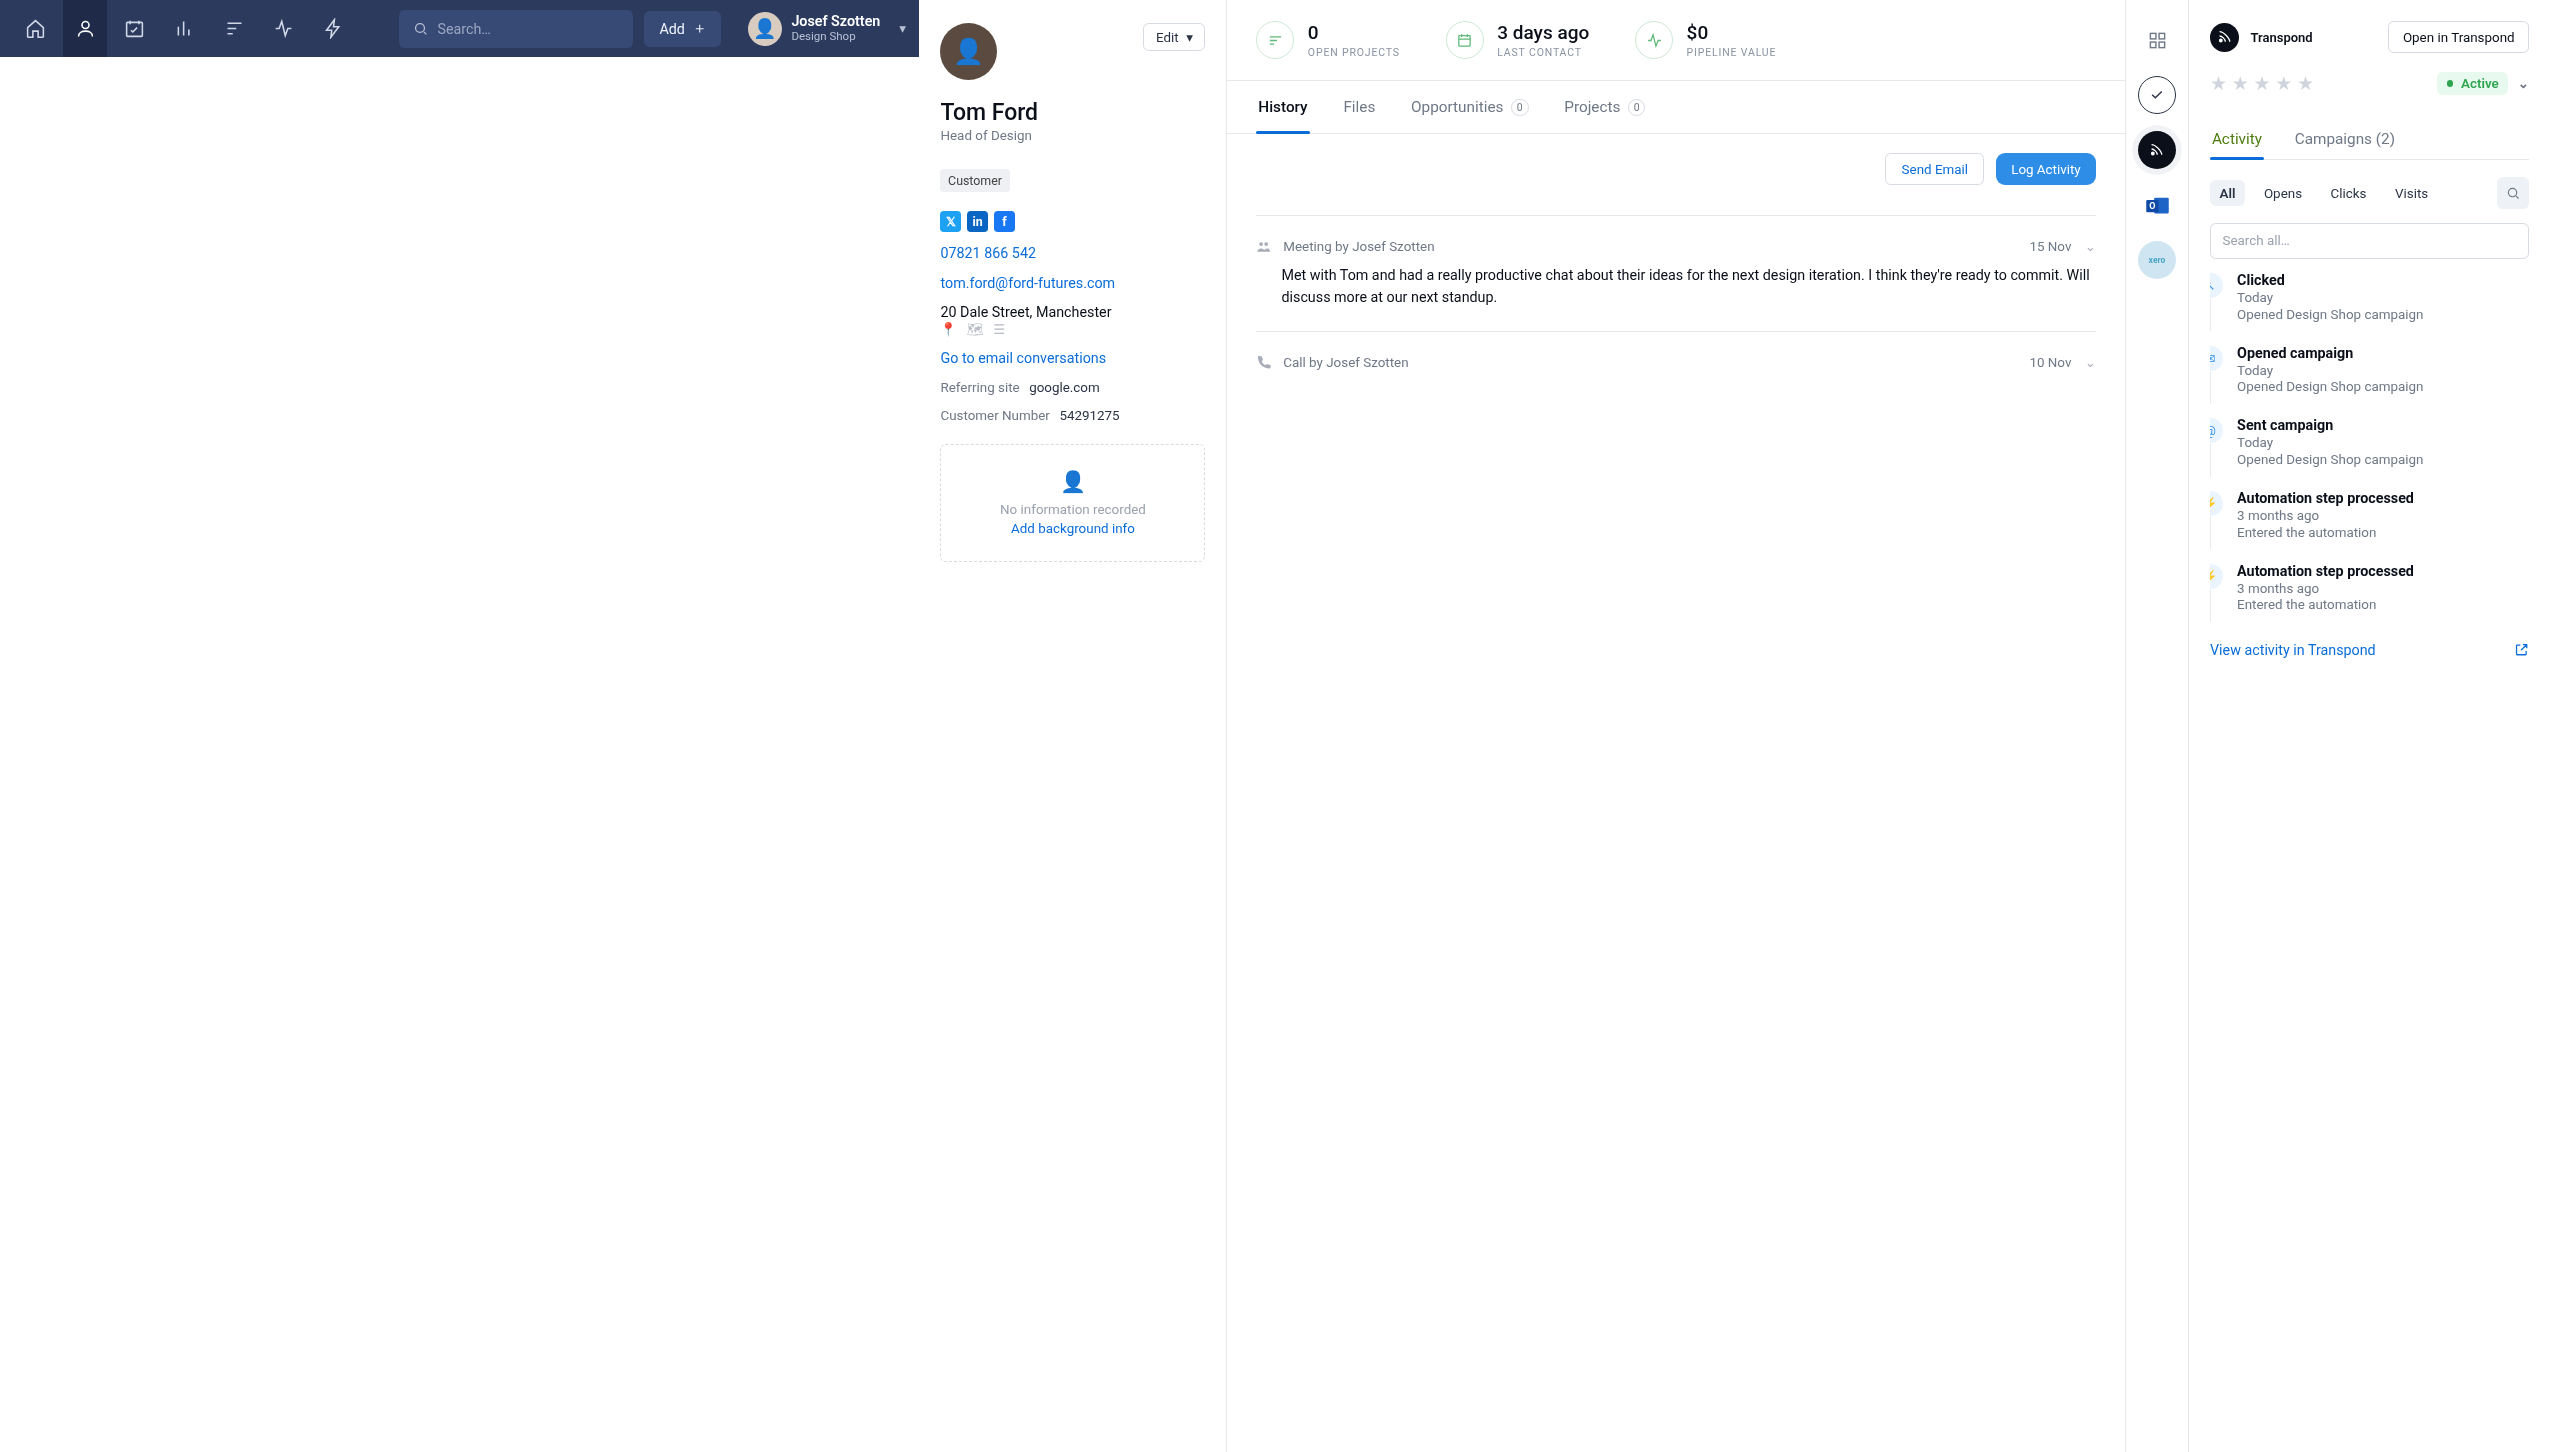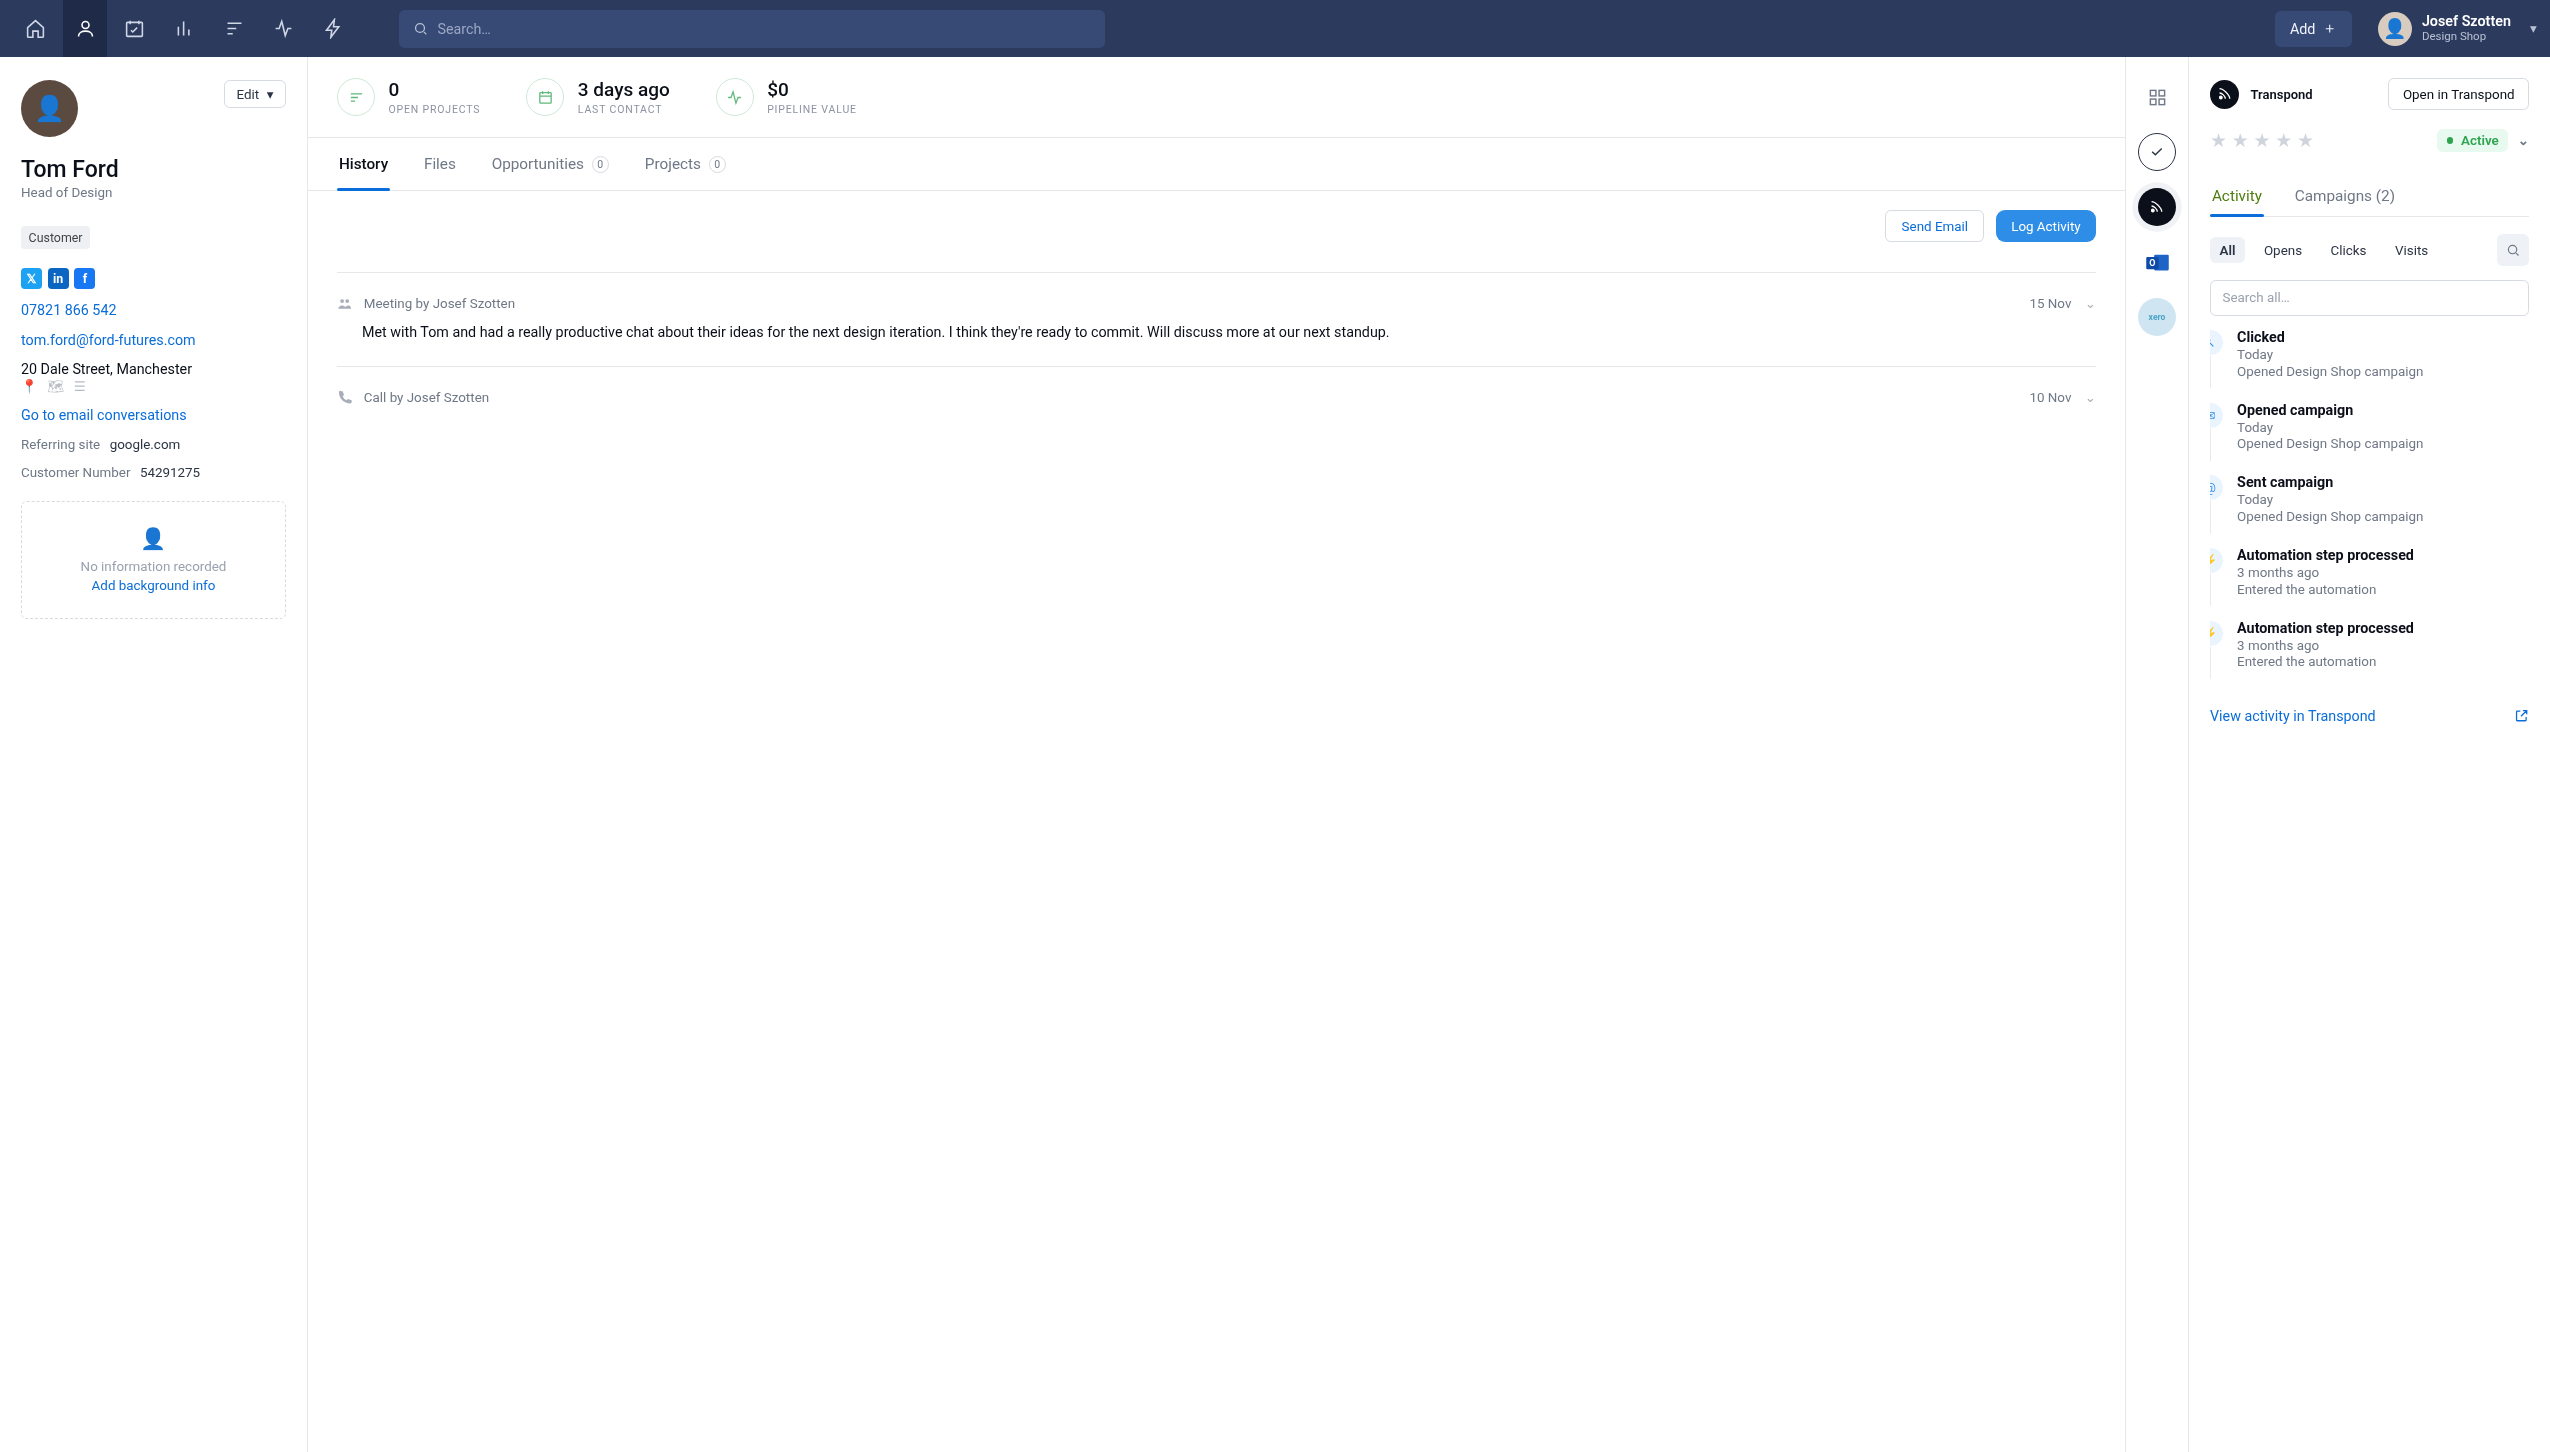--- a/index.html
+++ b/index.html
@@ -1,17 +1,17 @@
 <!DOCTYPE html>
 <html><head>
 <meta charset="utf-8">
 <style>
   *{box-sizing:border-box;margin:0;padding:0;font-family:-apple-system,BlinkMacSystemFont,"Segoe UI",Roboto,Helvetica,Arial,sans-serif}
   body{background:#fff;color:#0b0f19;font-size:13.4px;overflow:hidden}
-  .app{display:flex;flex-direction:column;height:100vh}
+  .app{display:flex;flex-direction:row;height:100vh}
 
   
   .topbar{display:flex;align-items:center;background:#2c3a5e;color:#fff;height:57px;padding:0 13.4px;gap:5.7px}
   .topbar .nav-icon{width:44px;height:57px;display:flex;align-items:center;justify-content:center;color:#cfd6e6;cursor:pointer}
   .topbar .nav-icon.active{background:#1e2a48;color:#fff}
   .topbar .nav-icon svg{width:21px;height:21px}
   .search-wrap{flex:1;max-width:706px;margin-left:38px;display:flex;align-items:center;background:#374a76;border-radius:5.7px;height:38px;padding:0 13.4px;color:#b8c0d4}
   .search-wrap input{flex:1;background:transparent;border:none;outline:none;color:#fff;font-size:14.3px;margin-left:9.5px}
   .search-wrap input::placeholder{color:#9aa6c2}
   .topbar-spacer{flex:1}
@@ -115,21 +115,21 @@
   .r-search input::placeholder{color:#9aa1ae}
 
   .feed{margin-top:13.4px;display:flex;flex-direction:column;gap:13.4px;overflow:auto}
   .feed-item{display:flex;gap:13.4px;border-left:1.9px solid #e8eaef;padding-left:0}
   .fi-ico{width:27px;height:27px;border-radius:50%;background:#eaf4ff;color:#2e8de6;display:flex;align-items:center;justify-content:center;font-size:12.4px;margin-left:-14.3px;border:1.9px solid #fff}
   .fi-body{padding-bottom:9.5px}
   .fi-title{font-weight:700;font-size:14.3px}
   .fi-sub{color:#6f7886;font-size:13.4px;margin-top:1.9px}
   .fi-desc{color:#6f7886;font-size:13.4px;margin-top:1.9px}
 
-  .view-link-row{display:flex;align-items:center;justify-content:space-between;margin-top:21px;padding:7.6px 0 15.3px}
+  .view-link-row{display:flex;align-items:center;justify-content:space-between;margin-top:12px;padding:7.6px 0 15.3px}
   .view-link{color:#0a6dd9;font-size:14.3px;cursor:pointer}
   .ext-ico{color:#0a6dd9}
 
   svg{display:block}
 </style>
 </head>
 <body>
 
 <div class="app">
 

